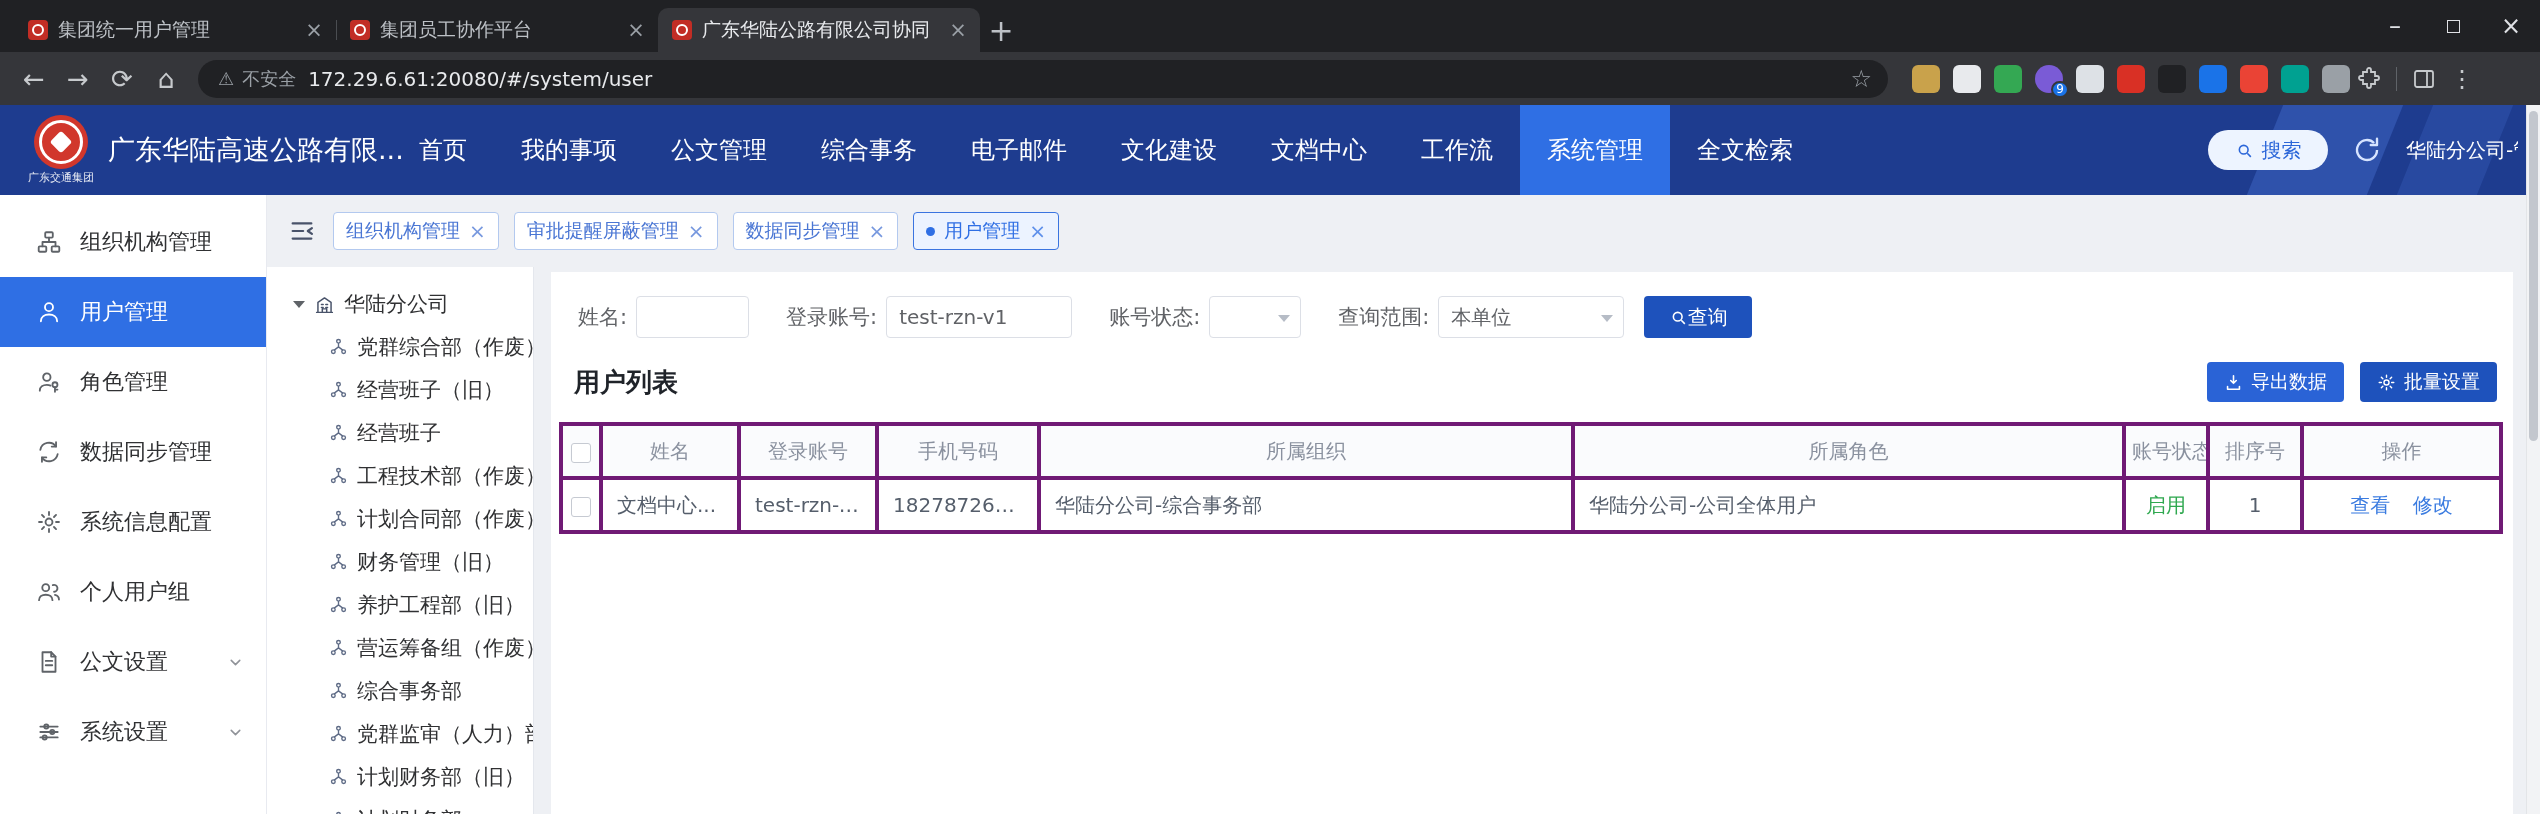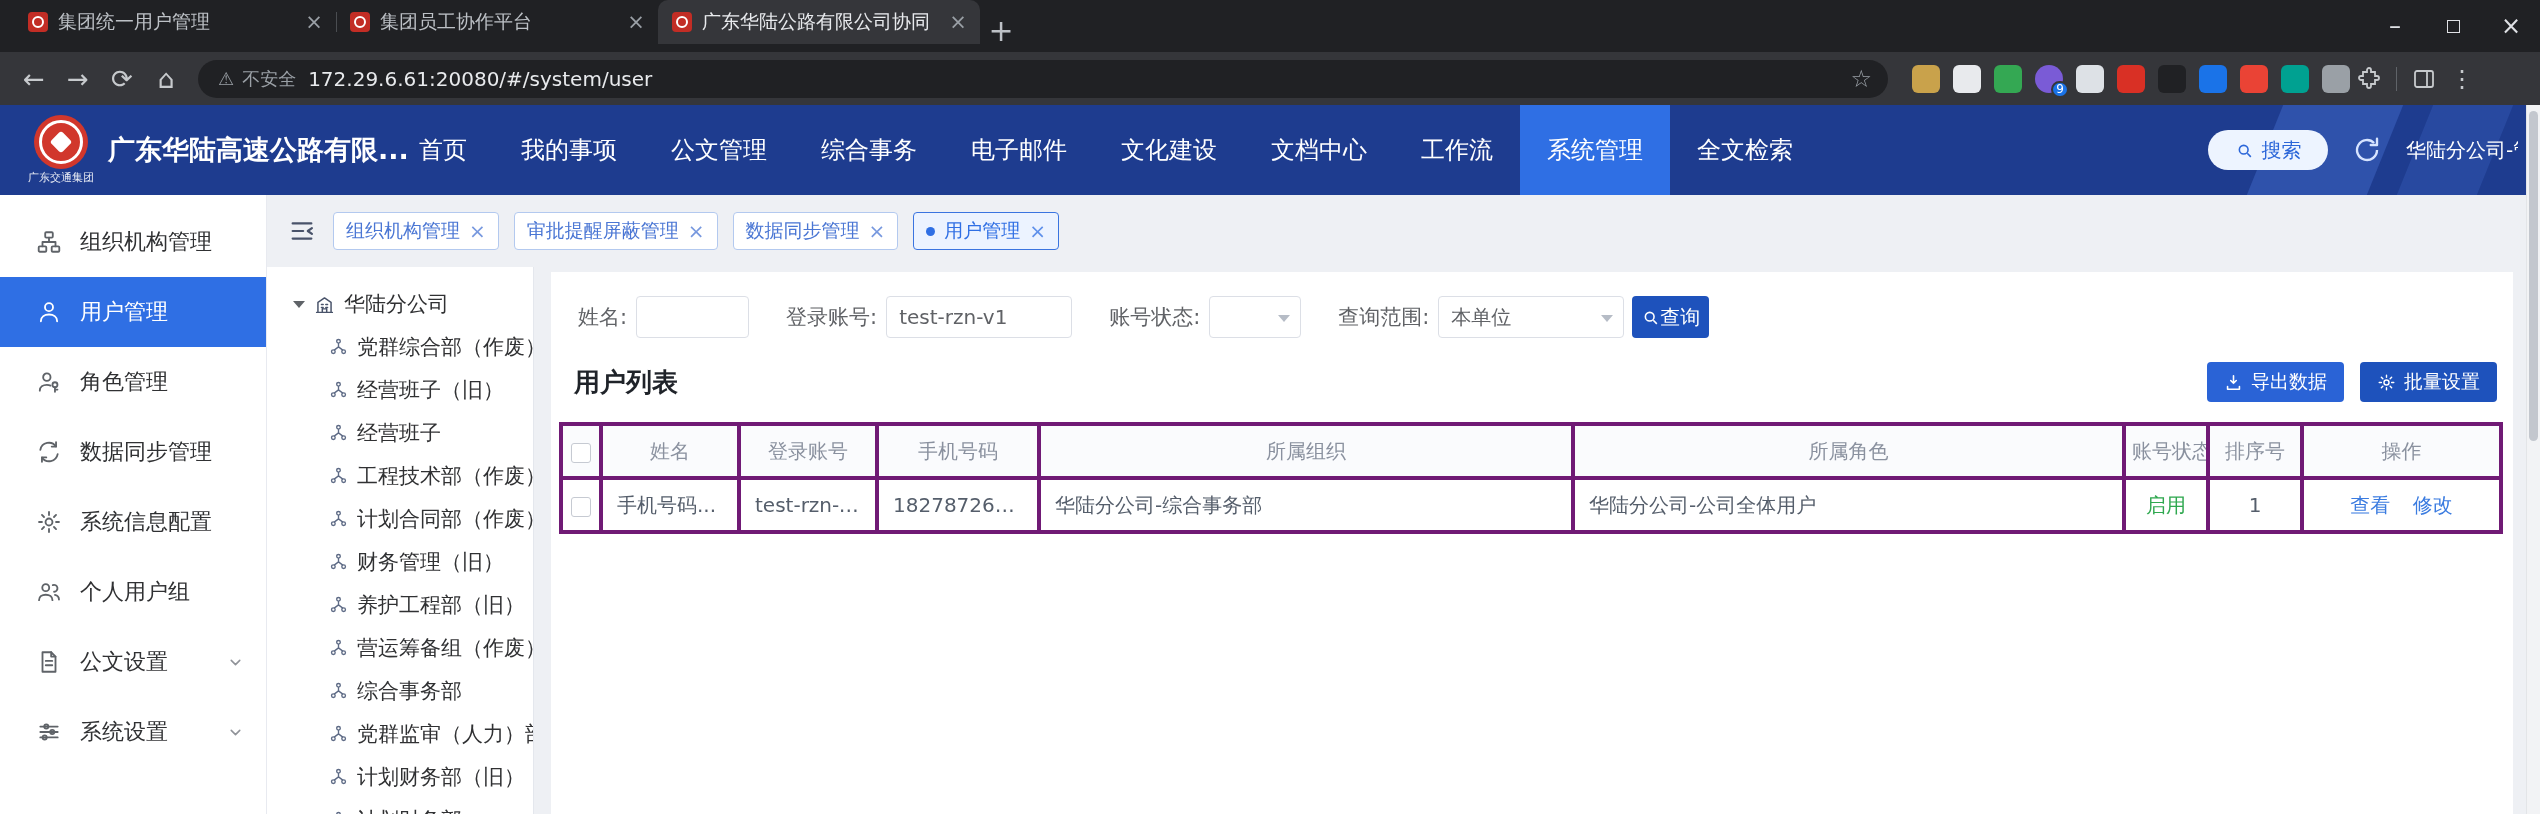--- a/index.html
+++ b/index.html
@@ -2,21 +2,21 @@
 <html><head>
 <meta charset="utf-8">
 <style>
   *{margin:0;padding:0;box-sizing:border-box}
   html,body{width:2540px;height:814px;overflow:hidden}
   body{font-family:"DejaVu Sans","Liberation Sans",sans-serif;background:#eef0f4;position:relative}
   svg{display:block}
 
   
   .tabstrip{position:absolute;top:0;left:0;right:0;height:52px;background:#202124;display:flex;align-items:flex-end;padding-left:14px}
-  .tabs{display:flex;align-items:flex-start;height:52px}
+  .tabs{display:flex;align-items:flex-end;height:52px}
   .tab{width:322px;height:44px;display:flex;align-items:center;gap:10px;padding:0 10px 0 14px;border-radius:10px 10px 0 0;color:#bdc1c6;font-size:19px;position:relative}
   .tab+.tab::before{content:"";position:absolute;left:0;top:12px;bottom:12px;width:1px;background:#4a4d51}
   .tab.active{background:#35363a;color:#e8eaed}
   .tab.active::before{display:none}
   .tab-title{flex:1;white-space:nowrap;overflow:hidden;text-overflow:ellipsis}
   .favicon{width:20px;height:20px;border-radius:4px;background:#c22d25;position:relative;flex:none}
   .favicon::after{content:"";position:absolute;inset:4px;border:2px solid #fff;border-radius:50%}
   .tab-close{font-size:21px;color:#9aa0a6;width:24px;text-align:center;flex:none}
   .newtab{width:42px;height:44px;display:flex;align-items:center;justify-content:center;color:#bdc1c6;font-size:30px}
   .win-controls{position:absolute;right:0;top:0;height:52px;display:flex}
@@ -40,21 +40,21 @@
   .app-header{position:absolute;top:105px;left:0;width:2526px;height:90px;background:#1e3c8f;display:flex;align-items:center;overflow:hidden}
   .deco{position:absolute;top:0;bottom:0;background:#4f7ce0;opacity:.35;transform:skewX(-22deg)}
   .deco.d1{left:2265px;width:120px}
   .deco.d2{left:2415px;width:80px;opacity:.22}
   .logo-wrap{display:flex;align-items:center;gap:14px;padding-left:28px;width:392px;flex:none;position:relative;z-index:1}
   .logo-col{display:flex;flex-direction:column;align-items:center;gap:1px}
   .logo-circle{width:54px;height:54px;border-radius:50%;background:#d1372c;position:relative;flex:none}
   .logo-circle::before{content:"";position:absolute;inset:5px;border:3px solid #fff;border-radius:50%}
   .logo-circle::after{content:"";position:absolute;left:50%;top:50%;width:16px;height:16px;margin:-8px 0 0 -8px;background:#fff;border-radius:3px;transform:rotate(45deg)}
   .logo-sub{color:#fff;font-size:11px;opacity:.9;white-space:nowrap}
-  .logo-text{color:#fff;font-size:27px;font-weight:700;white-space:nowrap}
+  .logo-text{color:#fff;font-size:27px;font-weight:400;white-space:nowrap}
   .main-nav{display:flex;height:90px;flex:none;position:relative;z-index:1}
   .nav-item{padding:0 27px;display:flex;align-items:center;color:#fff;font-size:24px;white-space:nowrap}
   .nav-item.active{background:#2f6fe4}
   .header-right{margin-left:auto;display:flex;align-items:center;gap:24px;padding-right:8px;position:relative;z-index:1}
   .search-pill{width:120px;height:40px;border-radius:20px;background:#edf4ff;color:#2b66d9;display:flex;align-items:center;justify-content:center;gap:8px;font-size:20px;flex:none}
   .refresh-icon{width:30px;height:30px;color:#d7e4ff;flex:none}
   .user-name{color:#fff;font-size:20px;white-space:nowrap;width:112px;overflow:hidden;flex:none}
 
   
   .page{position:absolute;top:195px;left:0;width:2526px;height:619px;display:flex}
@@ -85,21 +85,21 @@
 
   .card{flex:1;background:#fff;margin:5px 13px 0 17px;overflow:hidden;display:flex;flex-direction:column}
   .filters{display:flex;align-items:center;margin:24px 0 0 27px;font-size:21px;color:#606266;flex:none}
   .f-label{margin-right:9px;white-space:nowrap}
   .f-gap{margin-left:37px}
   .f-input{height:42px;border:1px solid #dcdfe6;border-radius:4px;background:#fff;padding:0 12px;font-size:20px;color:#606266;display:flex;align-items:center;overflow:hidden;white-space:nowrap}
   .w-name{width:113px}.w-account{width:186px}
   .f-select{position:relative;}
   .f-select::after{content:"";position:absolute;right:10px;top:18px;border-left:6px solid transparent;border-right:6px solid transparent;border-top:7px solid #b6bcc6}
   .w-status{width:92px}.w-scope{width:186px}
-  .query-btn{margin-left:8px;height:42px;width:77px;background:#1e52bc;color:#fff;border:none;border-radius:4px;font-size:20px;display:flex;align-items:center;justify-content:center;gap:0;cursor:pointer}
+  .query-btn{margin-left:20px;height:42px;width:108px;background:#1e52bc;color:#fff;border:none;border-radius:4px;font-size:20px;display:flex;align-items:center;justify-content:center;gap:0;cursor:pointer}
   .btn-icon{width:19px;height:19px;flex:none}
 
   .list-head{display:flex;align-items:center;margin:24px 16px 0 23px;flex:none}
   .list-title{font-size:26px;font-weight:700;color:#1f2329}
   .head-btns{margin-left:auto;display:flex;gap:16px}
   .btn-blue{height:40px;padding:0 17px;border-radius:4px;color:#fff;font-size:19px;display:flex;align-items:center;gap:8px;border:none;cursor:pointer;white-space:nowrap}
   .btn-export{background:#2a63d6}
   .btn-batch{background:#1e52bc}
 
   .user-table{margin:20px 10px 0 8px;border-collapse:collapse;table-layout:fixed;width:calc(100% - 18px)}
@@ -590,21 +590,21 @@
               <th>所属角色</th>
               <th>账号状态</th>
               <th>排序号</th>
               <th>操作</th>
             </tr>
           </thead>
           <tbody>
 
           <tr>
                 <td class="c-center"><span class="checkbox"></span></td>
-                <td class="c-left"><span>手机号码...</span></td>
+                <td class="c-left"><span>文档中心...</span></td>
                 <td class="c-left"><span>test-rzn-v1</span></td>
                 <td class="c-left"><span>18278726315</span></td>
                 <td class="c-left"><span>华陆分公司-综合事务部</span></td>
                 <td class="c-left"><span>华陆分公司-公司全体用户</span></td>
                 <td class="c-center"><span class="status-on">启用</span></td>
                 <td class="c-center"><span>1</span></td>
                 <td class="c-center actions">
                   <a>查看</a>
                   <a>修改</a>
                 </td>

